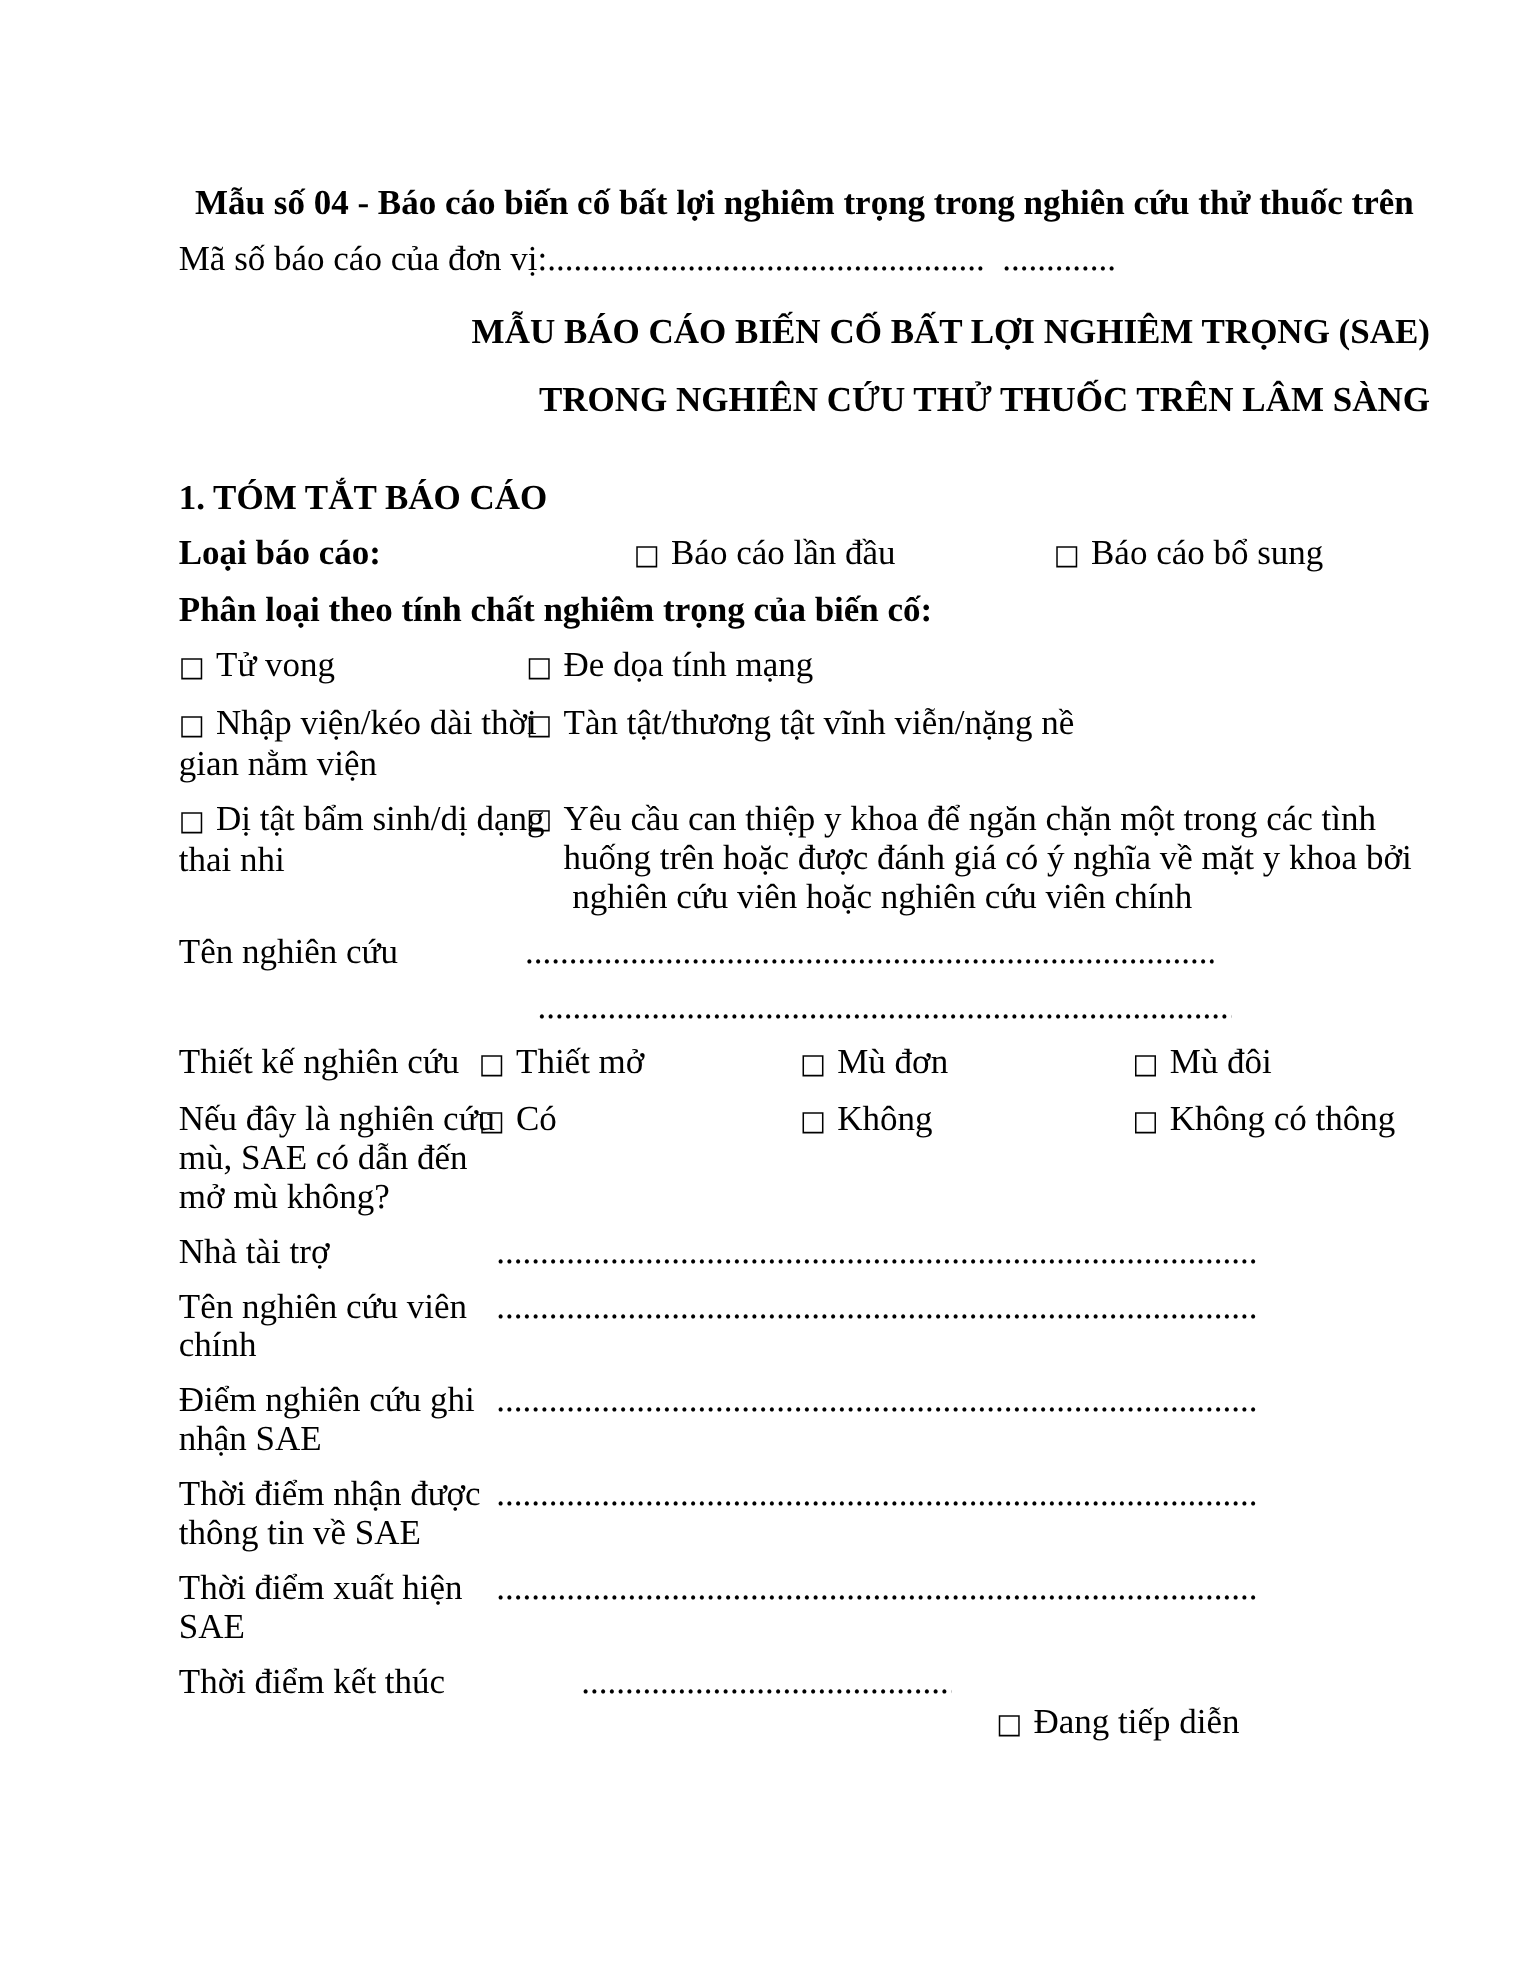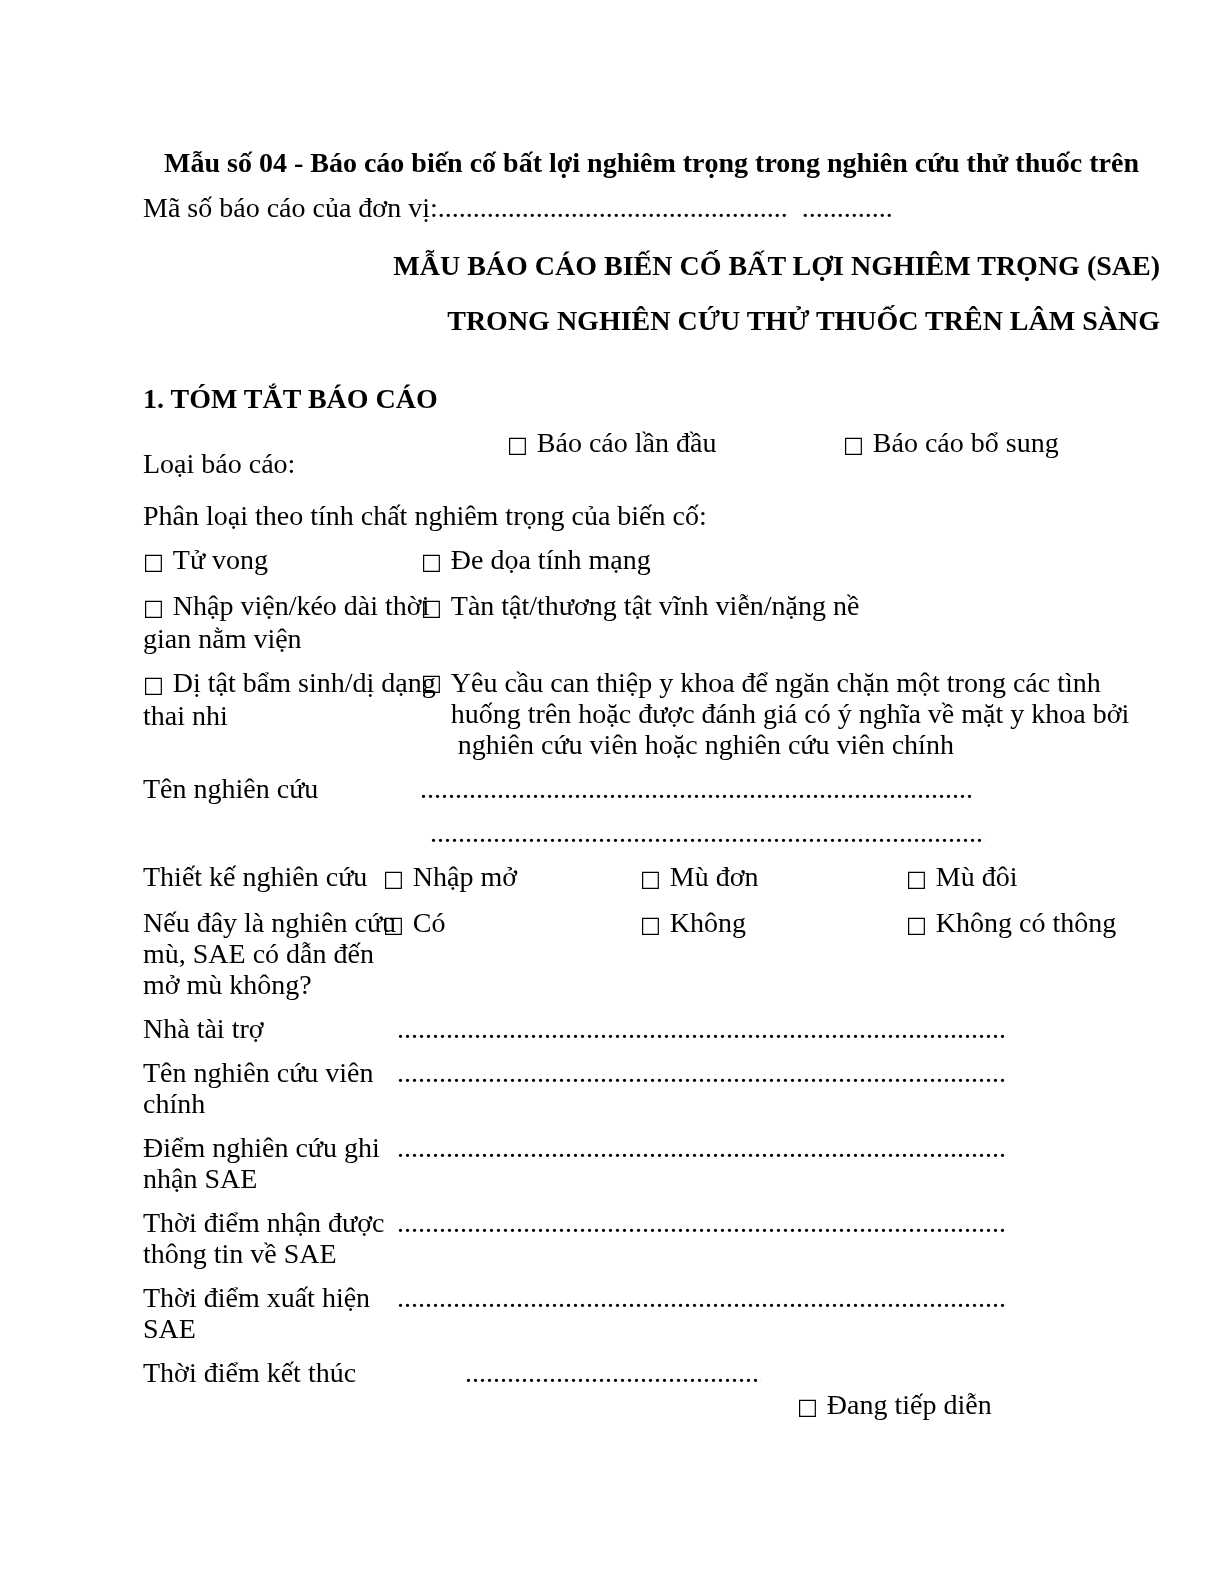--- a/index.html
+++ b/index.html
@@ -5,24 +5,24 @@
   * { margin:0; padding:0; box-sizing:border-box; }
   html,body { background:#ffffff; }
   .page {
     position:relative;
     width:1224px; height:1584px;
     background:#ffffff;
     color:#000;
     font-family:"Liberation Serif", serif;
     font-size:28px;
     line-height:31px;
-    padding:140px 64px 0 143px;
+    padding:140px 80px 0 143px;
     overflow:hidden;
   }
-  .b { font-weight:normal;margin-top:21px; }
+  .b { font-weight:bold; }
   .doc-title { font-weight:bold; text-align:center; line-height:45px; }
   .report-code { white-space:pre; line-height:45px; margin-bottom:13px; }
   .center-heading { font-weight:bold; text-align:right; line-height:45px; }
   .h1gap { margin-bottom:10px; }
   .h2gap { margin-bottom:40px; }
   .section-heading { font-weight:bold; margin-bottom:13px; }
 
   .row { display:flex; align-items:flex-start; margin-bottom:13px; }
   .cell { flex:none; }
   .grow { flex:1 1 auto; }
@@ -111,21 +111,21 @@
     <div class="cell dots dots-study">........................................................................................................................</div>
   </div>
 
   <div class="row extra-dots-row">
     <div class="cell w-field-l"></div>
     <div class="cell dots dots-extra">........................................................................................................................</div>
   </div>
 
   <div class="row">
     <div class="cell w-des-l">Thiết kế nghiên cứu</div>
-    <div class="cell w-des-o1 line"><span class="cbox">□</span><span>Nhập mở</span></div>
+    <div class="cell w-des-o1 line"><span class="cbox">□</span><span>Thiết mở</span></div>
     <div class="cell w-des-o2 line"><span class="cbox">□</span><span>Mù đơn</span></div>
     <div class="cell grow line"><span class="cbox">□</span><span>Mù đôi</span></div>
   </div>
 
   <div class="row">
     <div class="cell w-des-l">
       <div class="line">Nếu đây là nghiên cứu</div>
       <div class="line">mù, SAE có dẫn đến</div>
       <div class="line">mở mù không?</div>
     </div>

